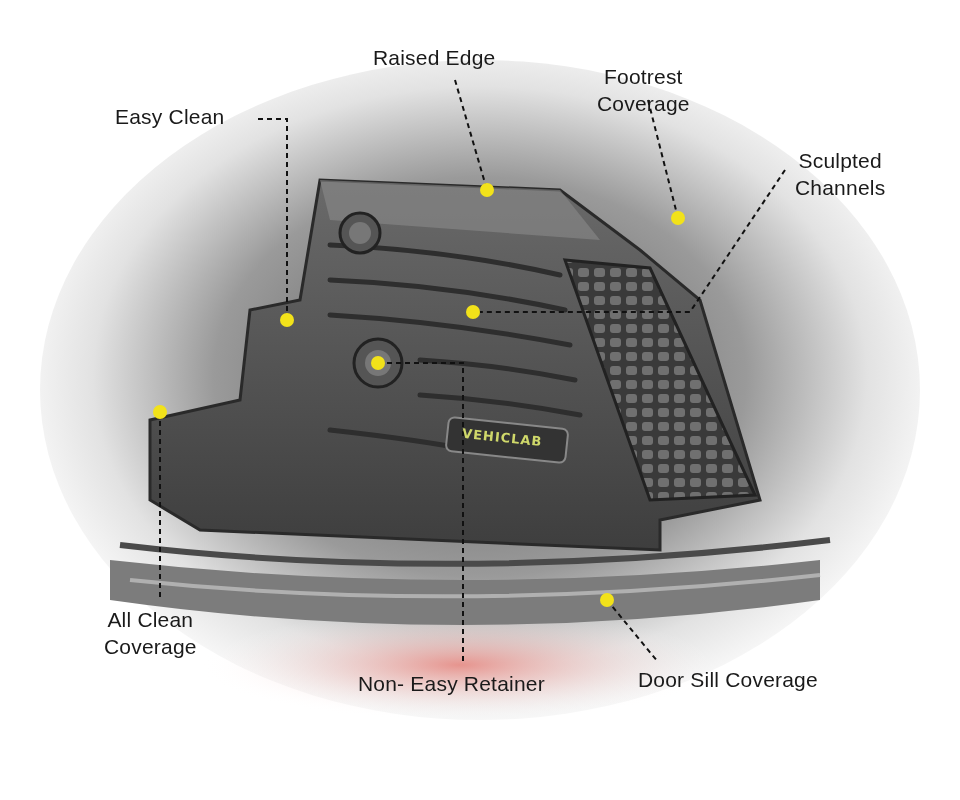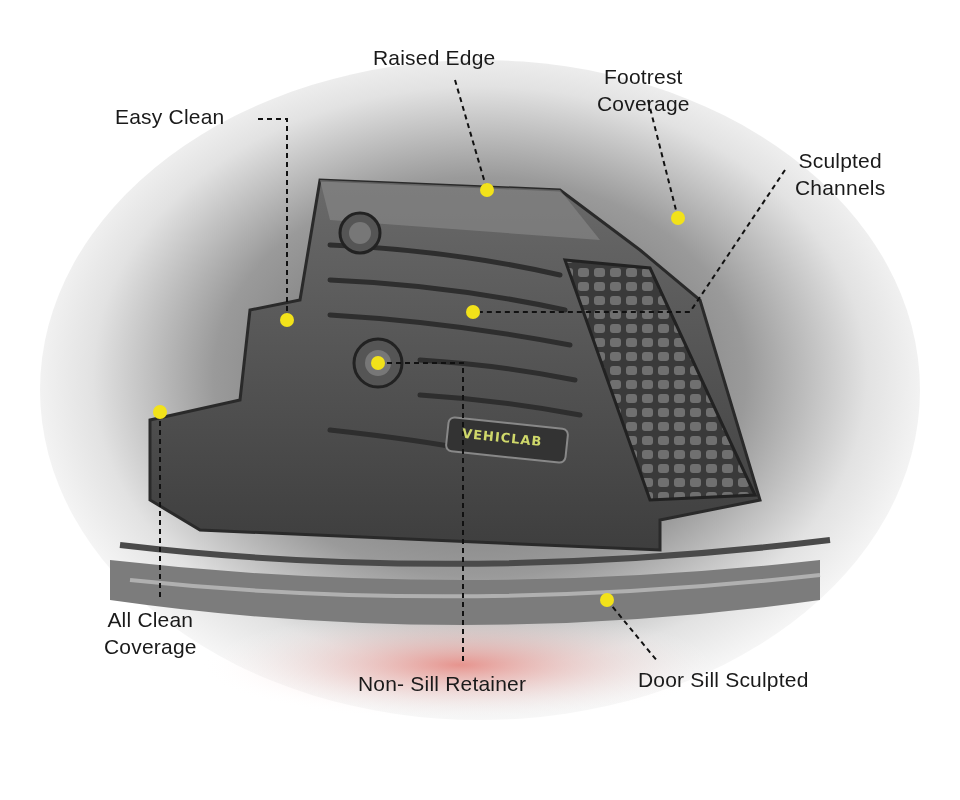--- a/index.html
+++ b/index.html
@@ -105,19 +105,19 @@
     <div>Sculpted</div>
     <div>Channels</div>
   </div>
 
   <div class="label" style="left:104px; top:606px;">
     <div>All Clean</div>
     <div>Coverage</div>
   </div>
 
   <div class="label" style="left:358px; top:670px;">
-    <div>Non- Sill Retainer</div>
+    <div>Non- Easy Retainer</div>
   </div>
 
   <div class="label" style="left:638px; top:666px;">
-    <div>Door Sill Sculpted</div>
+    <div>Door Sill Coverage</div>
   </div>
 </div>
 
 </body></html>

